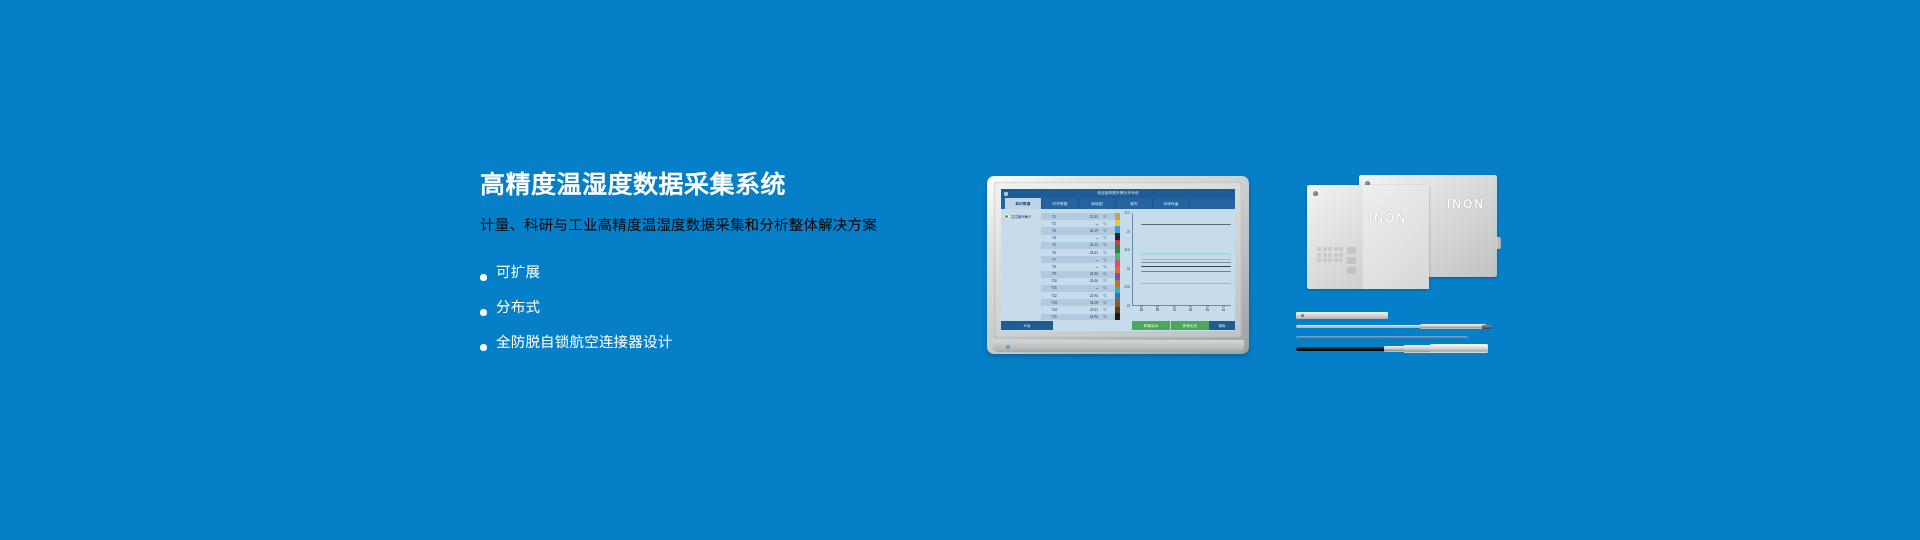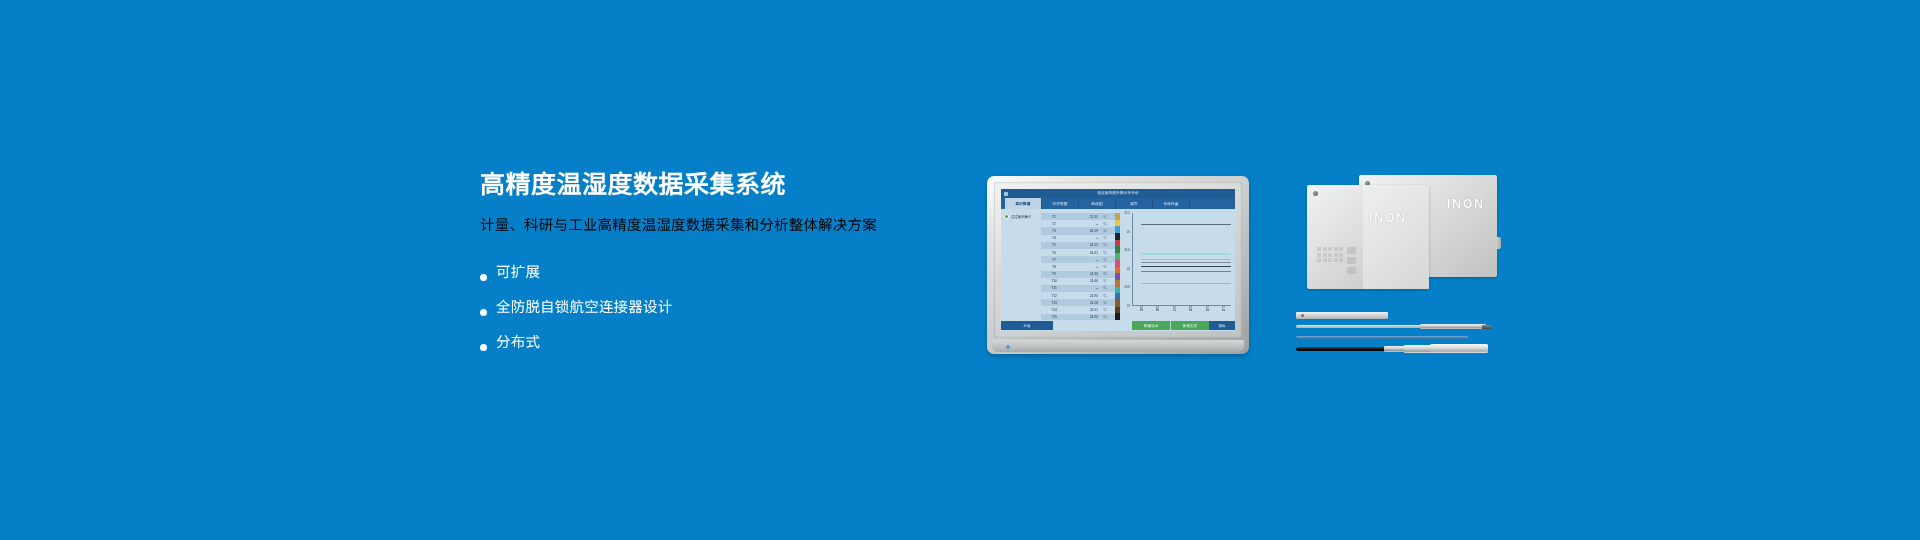--- a/index.html
+++ b/index.html
@@ -470,25 +470,25 @@
   <div class="copy-block">
     <h1 class="headline">高精度温湿度数据采集系统</h1>
     <p class="subhead">计量、科研与工业高精度温湿度数据采集和分析整体解决方案</p>
     <ul class="feature-list">
       <li class="feature-item">
         <span class="feature-dot"></span>
         <span class="feature-text">可扩展</span>
       </li>
       <li class="feature-item">
         <span class="feature-dot"></span>
-        <span class="feature-text">全防脱自锁航空连接器设计</span>
+        <span class="feature-text">分布式</span>
       </li>
       <li class="feature-item">
         <span class="feature-dot"></span>
-        <span class="feature-text">分布式</span>
+        <span class="feature-text">全防脱自锁航空连接器设计</span>
       </li>
     </ul>
   </div>
 
   <div class="monitor">
     <div class="monitor-shell"></div>
     <div class="monitor-inner-bevel"></div>
 
     <div class="screen">
 

